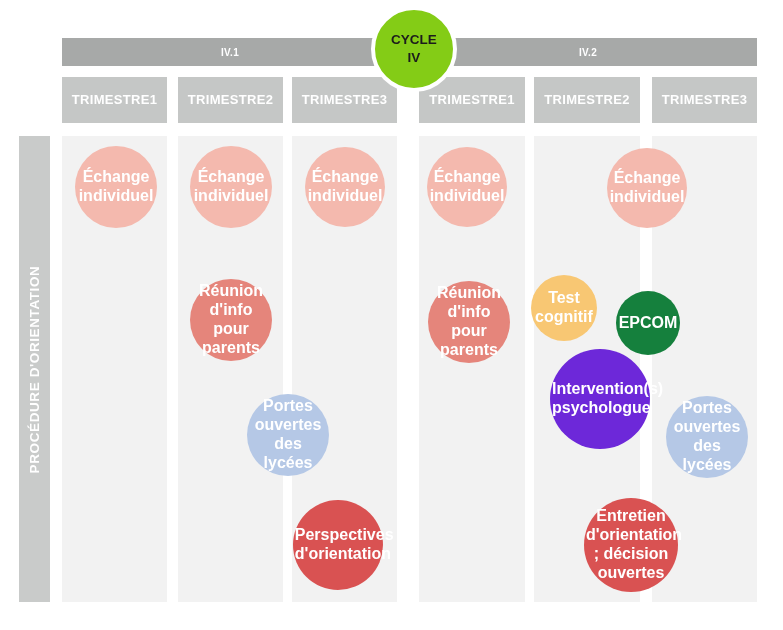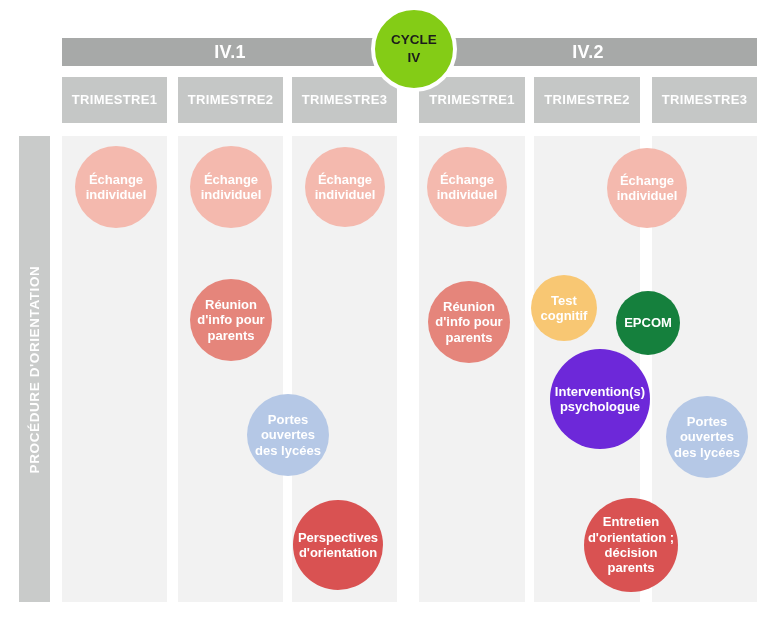--- a/index.html
+++ b/index.html
@@ -12,21 +12,21 @@
     overflow: hidden;
   }
   .phase-bar {
     position: absolute;
     top: 38px;
     height: 28px;
     display: flex;
     align-items: center;
     justify-content: center;
     color: #ffffff;
-    font-size: 18px;
+    font-size: 10px;
     font-weight: bold;
     letter-spacing: 0.3px;
   }
   .cycle-badge {
     position: absolute;
     left: 371px;
     top: 6px;
     width: 78px;
     height: 78px;
     border-radius: 50%;
@@ -82,21 +82,21 @@
   }
   .bubble {
     position: absolute;
     border-radius: 50%;
     display: flex;
     align-items: center;
     justify-content: center;
     text-align: center;
     color: #ffffff;
     font-weight: bold;
-    font-size: 13px;
+    font-size: 16px;
     line-height: 1.18;
     z-index: 3;
   }
   .bubble span { display: block; width: 96%; }
 </style>
 </head>
 <body>
 
 <div class="canvas">
 
@@ -186,17 +186,17 @@
       <div class="bubble" style="left: 247px; top: 394px; width: 82px; height: 82px; background: rgb(181, 200, 230);">
         <span>Portes ouvertes des lycées</span>
       </div>
       <div class="bubble" style="left: 666px; top: 396px; width: 82px; height: 82px; background: rgb(181, 200, 230);">
         <span>Portes ouvertes des lycées</span>
       </div>
       <div class="bubble" style="left: 280px; top: 500px; width: 90px; height: 90px; background: rgb(217, 82, 82); margin-left: 13px;">
         <span>Perspectives d'orientation</span>
       </div>
       <div class="bubble" style="left: 584px; top: 498px; width: 94px; height: 94px; background: rgb(217, 82, 82);">
-        <span>Entretien d'orientation ; décision parents</span>
+        <span>Entretien d'orientation ; décision ouvertes</span>
       </div>
     </div>
 
 </div>
 
 </body></html>

